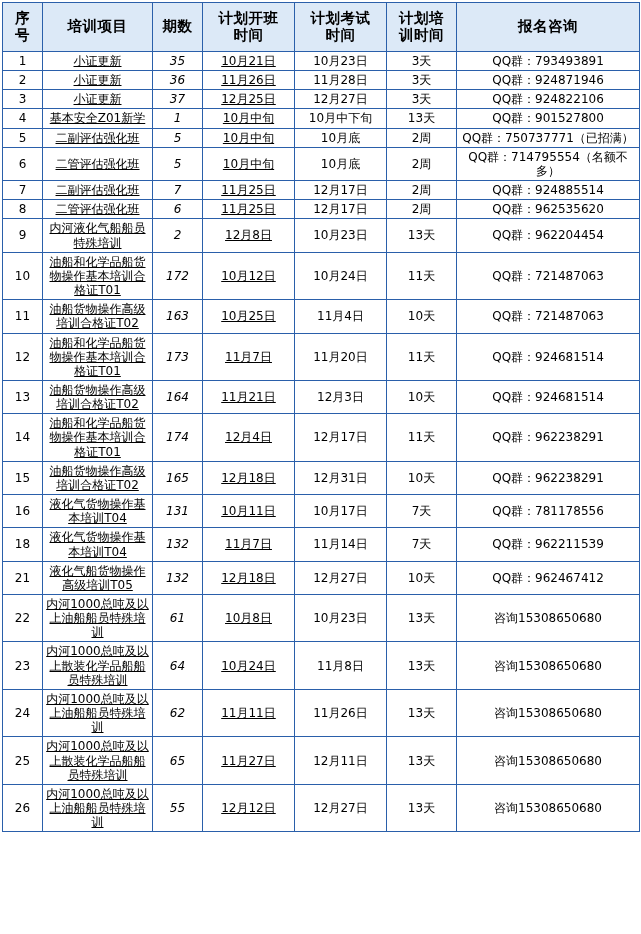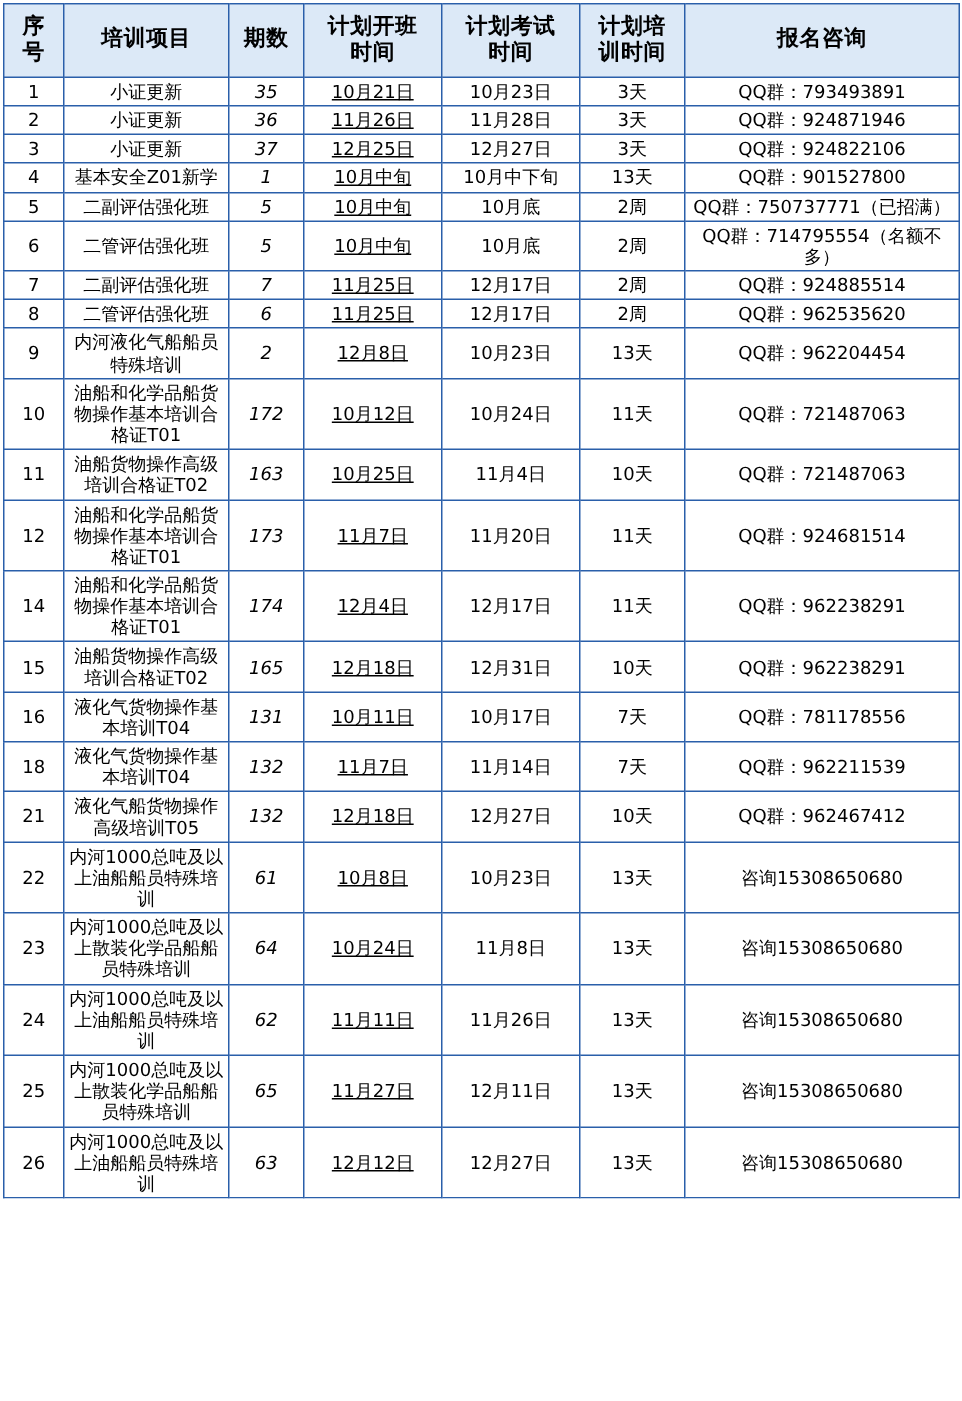--- a/index.html
+++ b/index.html
@@ -37,21 +37,21 @@
     font-weight: bold;
     font-size: 14.5px;
     height: 44px;
     letter-spacing: 0.5px;
   }
   table.schedule tbody td {
     font-size: 12px;
     background: #ffffff;
   }
   td.c-no { font-size: 12.5px; }
-  td.c-name { font-size: 12.5px; }
+  td.c-name { font-size: 12.5px; text-decoration: underline; }
   td.c-term { font-size: 12.5px; font-style: italic; }
   td.c-start { font-size: 12.5px; text-decoration: underline; }
   td.c-exam { font-size: 12.5px; margin-left: 36px; }
   td.c-dur { font-size: 12.5px; margin-left: 14px; }
   td.c-contact { font-size: 12.5px; }
 
   col.w-no { width: 40px; }
   col.w-name { width: 110px; }
   col.w-term { width: 50px; }
   col.w-start { width: 92px; }
@@ -193,20 +193,29 @@
         <tr>
           <td class="c-no">12</td>
           <td class="c-name">油船和化学品船货物操作基本培训合格证T01</td>
           <td class="c-term">173</td>
           <td class="c-start">11月7日</td>
           <td class="c-exam">11月20日</td>
           <td class="c-dur">11天</td>
           <td class="c-contact">QQ群：924681514</td>
         </tr>
         <tr>
+          <td class="c-no">13</td>
+          <td class="c-name">油船货物操作高级培训合格证T02</td>
+          <td class="c-term">164</td>
+          <td class="c-start">11月21日</td>
+          <td class="c-exam">12月3日</td>
+          <td class="c-dur">10天</td>
+          <td class="c-contact">QQ群：924681514</td>
+        </tr>
+        <tr>
           <td class="c-no">14</td>
           <td class="c-name">油船和化学品船货物操作基本培训合格证T01</td>
           <td class="c-term">174</td>
           <td class="c-start">12月4日</td>
           <td class="c-exam">12月17日</td>
           <td class="c-dur">11天</td>
           <td class="c-contact">QQ群：962238291</td>
         </tr>
         <tr>
           <td class="c-no">15</td>
@@ -276,21 +285,21 @@
           <td class="c-name">内河1000总吨及以上散装化学品船船员特殊培训</td>
           <td class="c-term">65</td>
           <td class="c-start">11月27日</td>
           <td class="c-exam">12月11日</td>
           <td class="c-dur">13天</td>
           <td class="c-contact">咨询15308650680</td>
         </tr>
         <tr>
           <td class="c-no">26</td>
           <td class="c-name">内河1000总吨及以上油船船员特殊培训</td>
-          <td class="c-term">63</td>
+          <td class="c-term">55</td>
           <td class="c-start">12月12日</td>
           <td class="c-exam">12月27日</td>
           <td class="c-dur">13天</td>
           <td class="c-contact">咨询15308650680</td>
         </tr>
       </tbody>
   </table>
 </div>
 
 </body></html>

